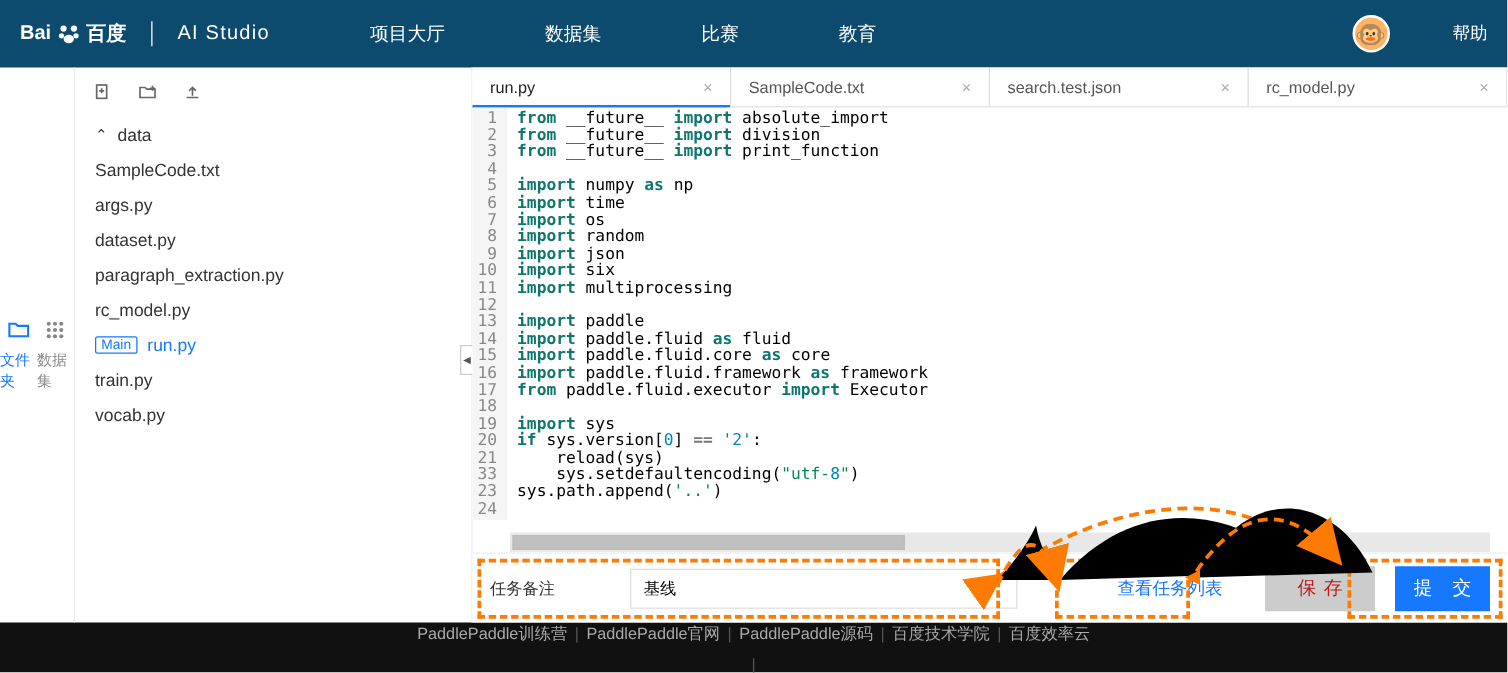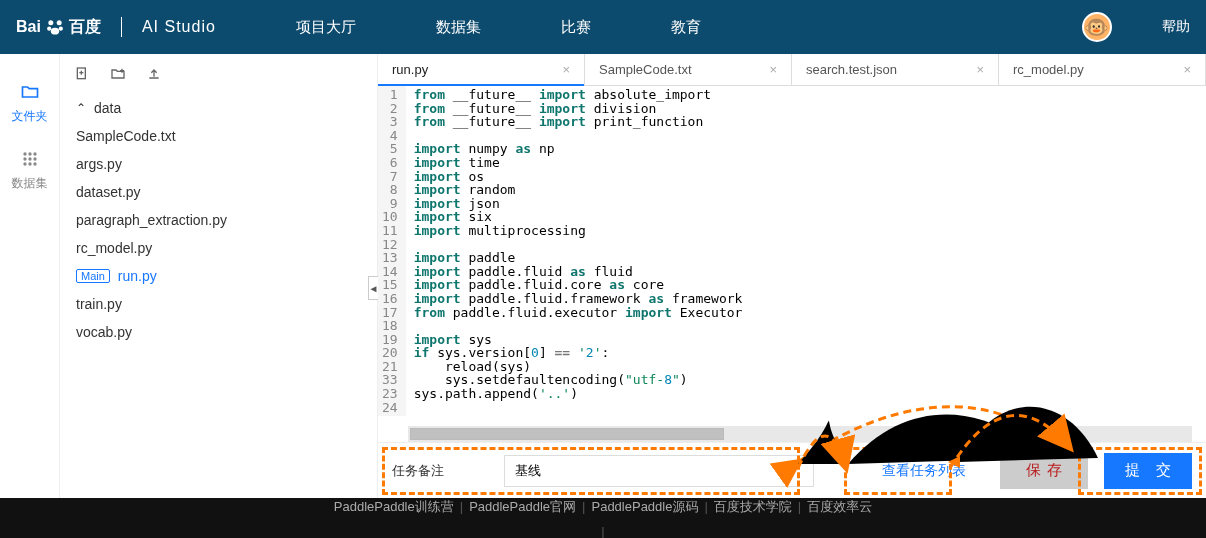--- a/index.html
+++ b/index.html
@@ -11,21 +11,21 @@
   .brand-logo svg { fill: #fff; }
   .brand-sep { width: 1px; height: 20px; background: #fff; margin: 0 10px; }
   .brand-sub { font-size: 16px; letter-spacing: 1px; }
   .navlinks { display: flex; gap: 80px; margin-left: 40px; }
   .navlinks a { color: #fff; text-decoration: none; font-size: 15px; }
   .nav-right { margin-left: auto; display: flex; align-items: center; gap: 50px; }
   .avatar { width: 30px; height: 30px; border-radius: 50%; background: #ffb366; border: 2px solid #fff; overflow: hidden; display:flex;align-items:center;justify-content:center;font-size:20px;}
   .help { color: #fff; font-size: 14px; }
   
   .main { display: flex; height: 444px; }
-  .rail { width: 60px; border-right: 1px solid #eee; display: flex; flex-direction: column; align-items: center; padding-top: 16px; }
+  .rail { width: 60px; border-right: 1px solid #eee; display: flex; align-items: center; padding-top: 16px; }
   .rail-item { display: flex; flex-direction: column; align-items: center; gap: 6px; color: #888; font-size: 12px; padding: 12px 0; width: 100%; }
   .rail-item.active { color: #1677ff; }
   .rail-item svg { width: 22px; height: 20px; }
   .sidebar { width: 318px; border-right: 1px solid #eee; display: flex; flex-direction: column; }
   .sidebar-tools { display: flex; gap: 20px; padding: 12px 14px; color: #777; }
   .sidebar-tools svg { width: 16px; height: 16px; }
   .tree { flex: 1; overflow-y: auto; font-size: 14px; }
   .tree-row { display: flex; align-items: center; gap: 8px; padding: 6px 16px; cursor: default; color: #333; }
   .tree-row.folder { font-weight: normal; }
   .tree-row.folder .chev { width: 10px; font-size: 12px; color: #333; }
@@ -52,21 +52,21 @@
   .hscroll { position:absolute; left:30px; right:14px; bottom:0; height:16px; background:#e8e8e8; display:flex; align-items:center; }
   .hscroll .thumb { height:12px; background:#c0c0c0; flex:0 0 40%; margin-left:2px; border:1px solid #bbb;}
   .hscroll .track { flex:1;}
 
   .bottom-bar { height: 56px; border-top: 1px solid #eee; display: flex; align-items: center; padding: 0 14px; gap: 16px; position: relative; background:#fff;}
   .bb-label { font-size: 13px; color: #333; }
   .bb-input { flex: 0 0 310px; height: 32px; border: 1px solid #ddd; padding: 0 10px; font-size: 13px; margin-left: 44px; }
   .bb-spacer { flex: 1; }
   .bb-link { color: #1677ff; font-size: 14px; padding: 0 18px; text-decoration: none; }
   .bb-btn-save { width: 88px; height: 36px; background: #ccc; color: #b91c1c; border: none; font-size: 15px; letter-spacing: 6px; padding-left:6px;}
-  .bb-btn-submit { width: 88px; height: 36px; background: #1677ff; color: #fff; border: none; font-size: 15px; letter-spacing: 6px; padding-left:6px;}
+  .bb-btn-submit { width: 76px; height: 36px; background: #1677ff; color: #fff; border: none; font-size: 15px; letter-spacing: 6px; padding-left:6px;}
   .dashed-box { position: absolute; border: 3px dashed #ff7a00; pointer-events: none; }
   .arrow-svg { position: absolute; pointer-events: none; }
 
   .footer { height: 40px; background: #111; color: #aaa; display: flex; align-items: center; justify-content: center; font-size: 13px; gap: 8px; flex-direction: column; }
   .footer a { color: #aaa; text-decoration: none; }
   .footer .sep { color: #555; margin: 0 6px; }
 </style>
 </head>
 <body>
 

